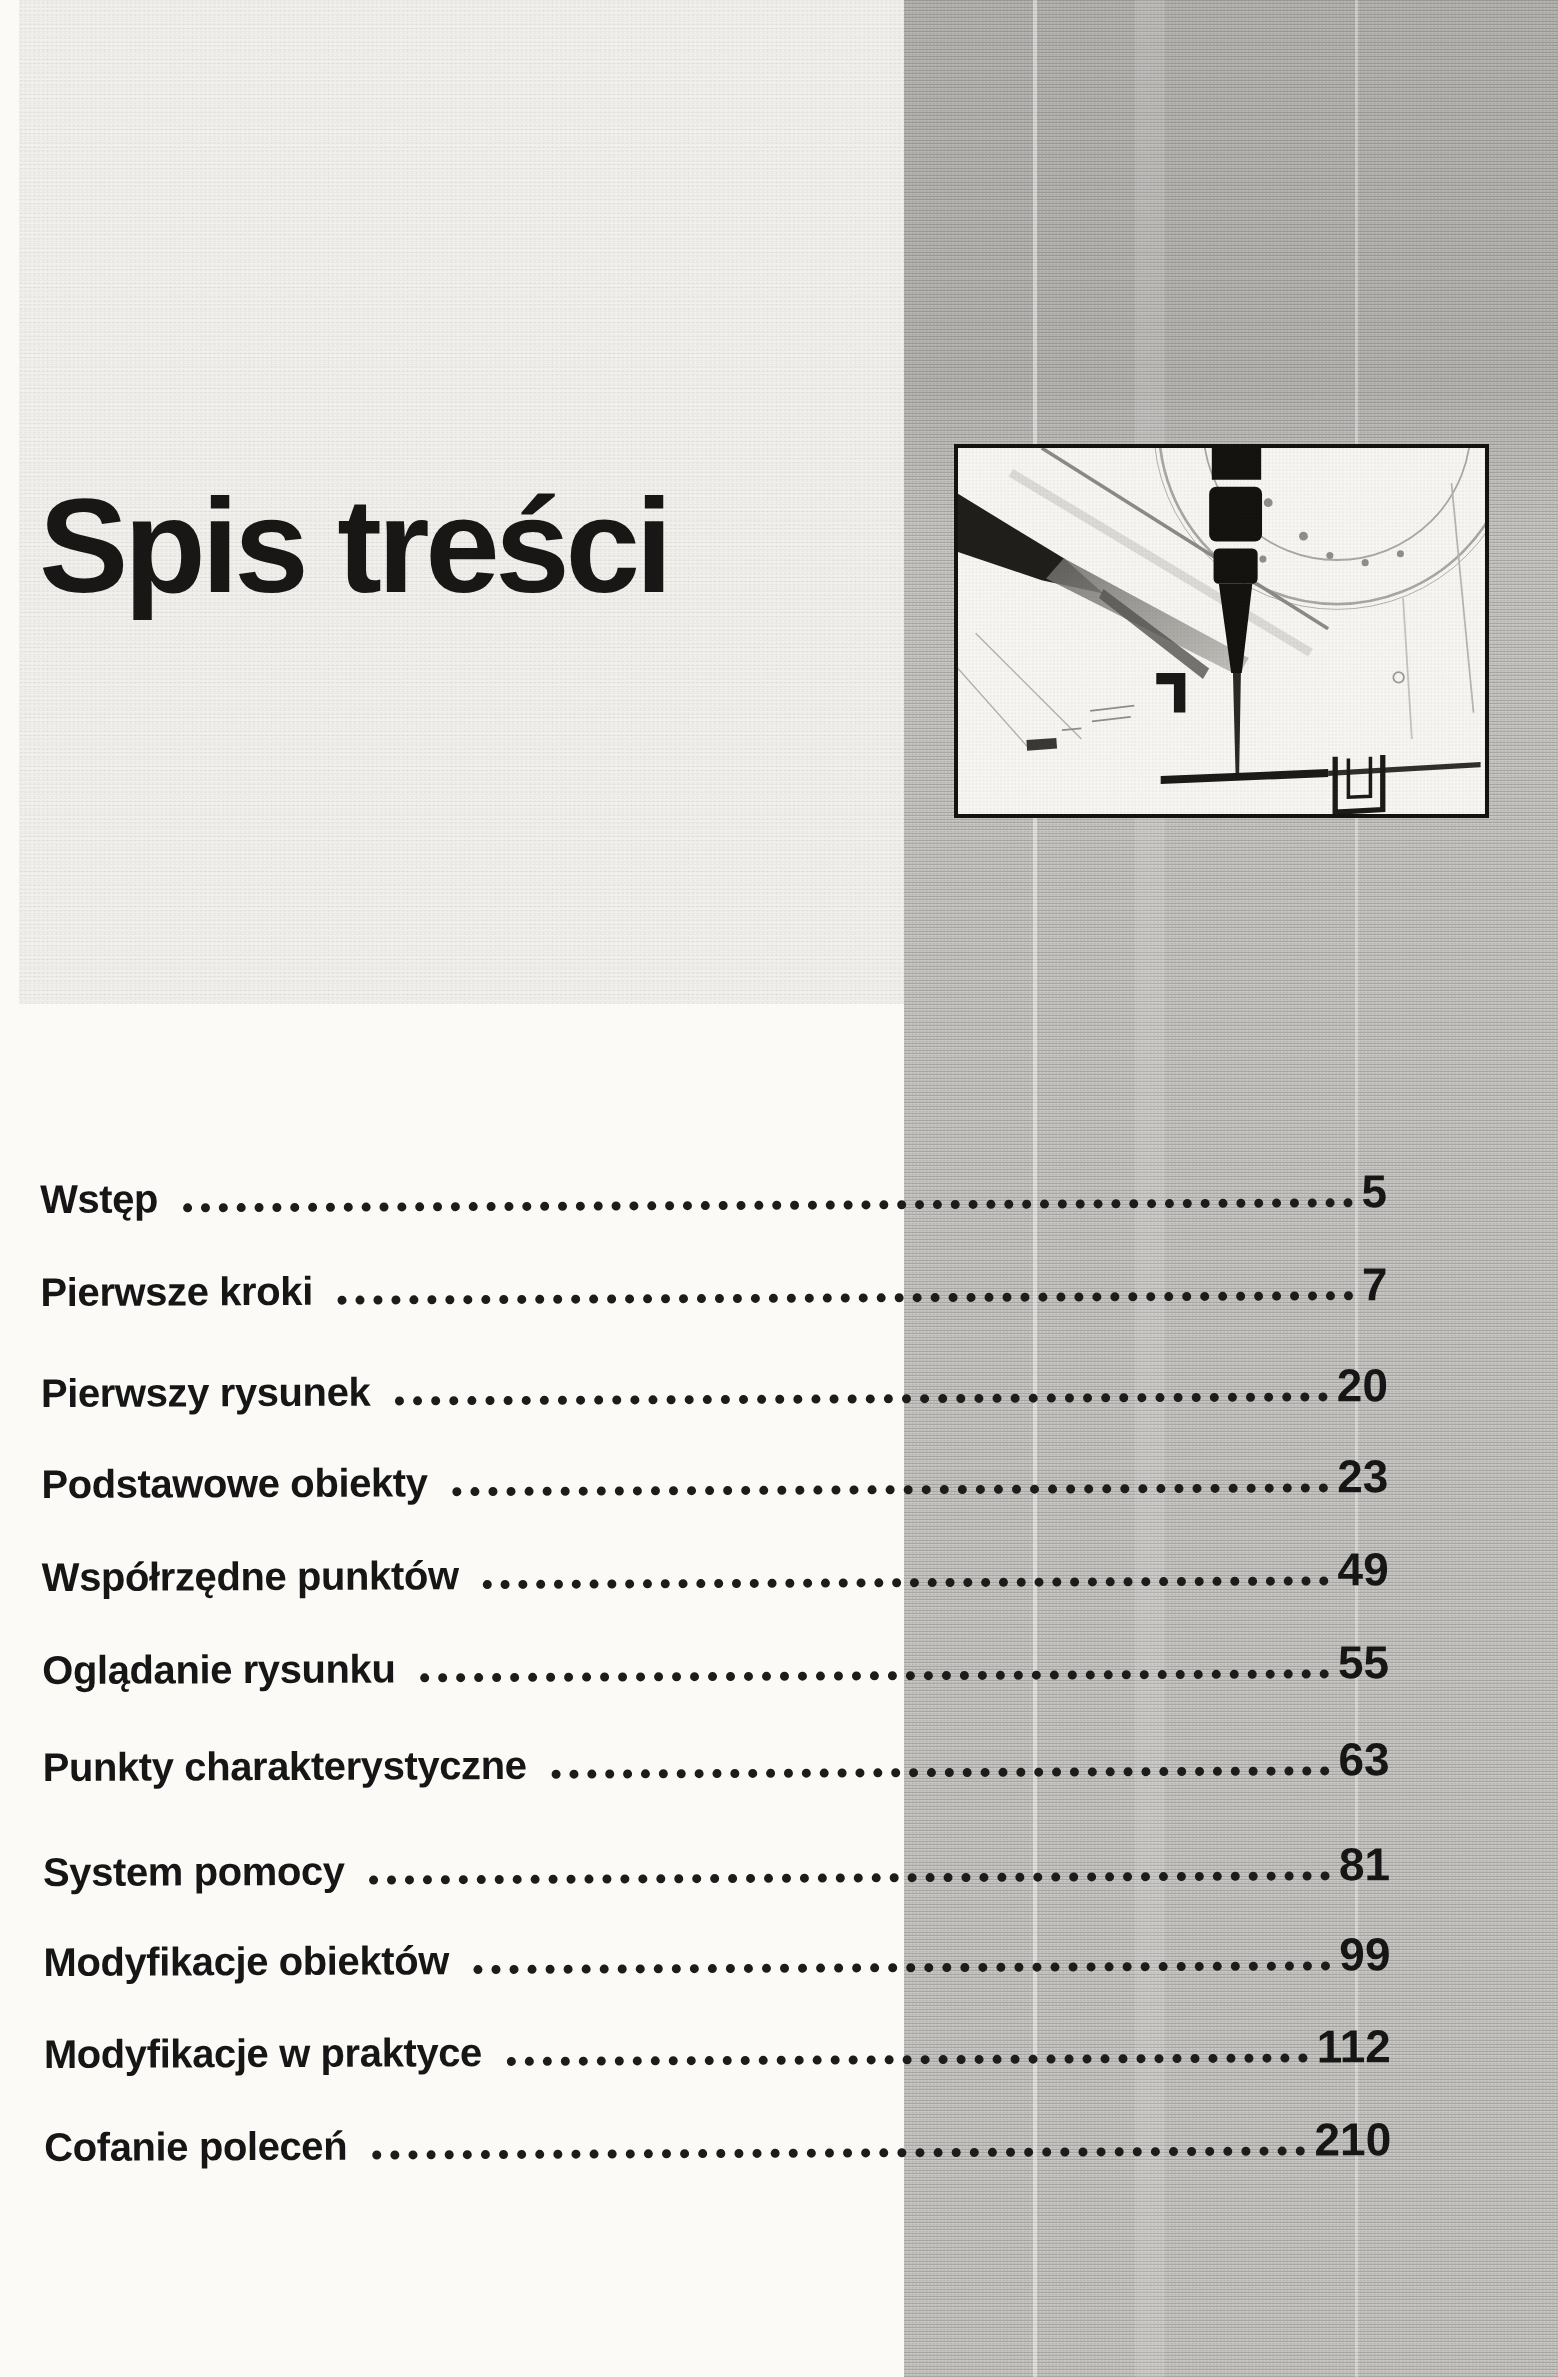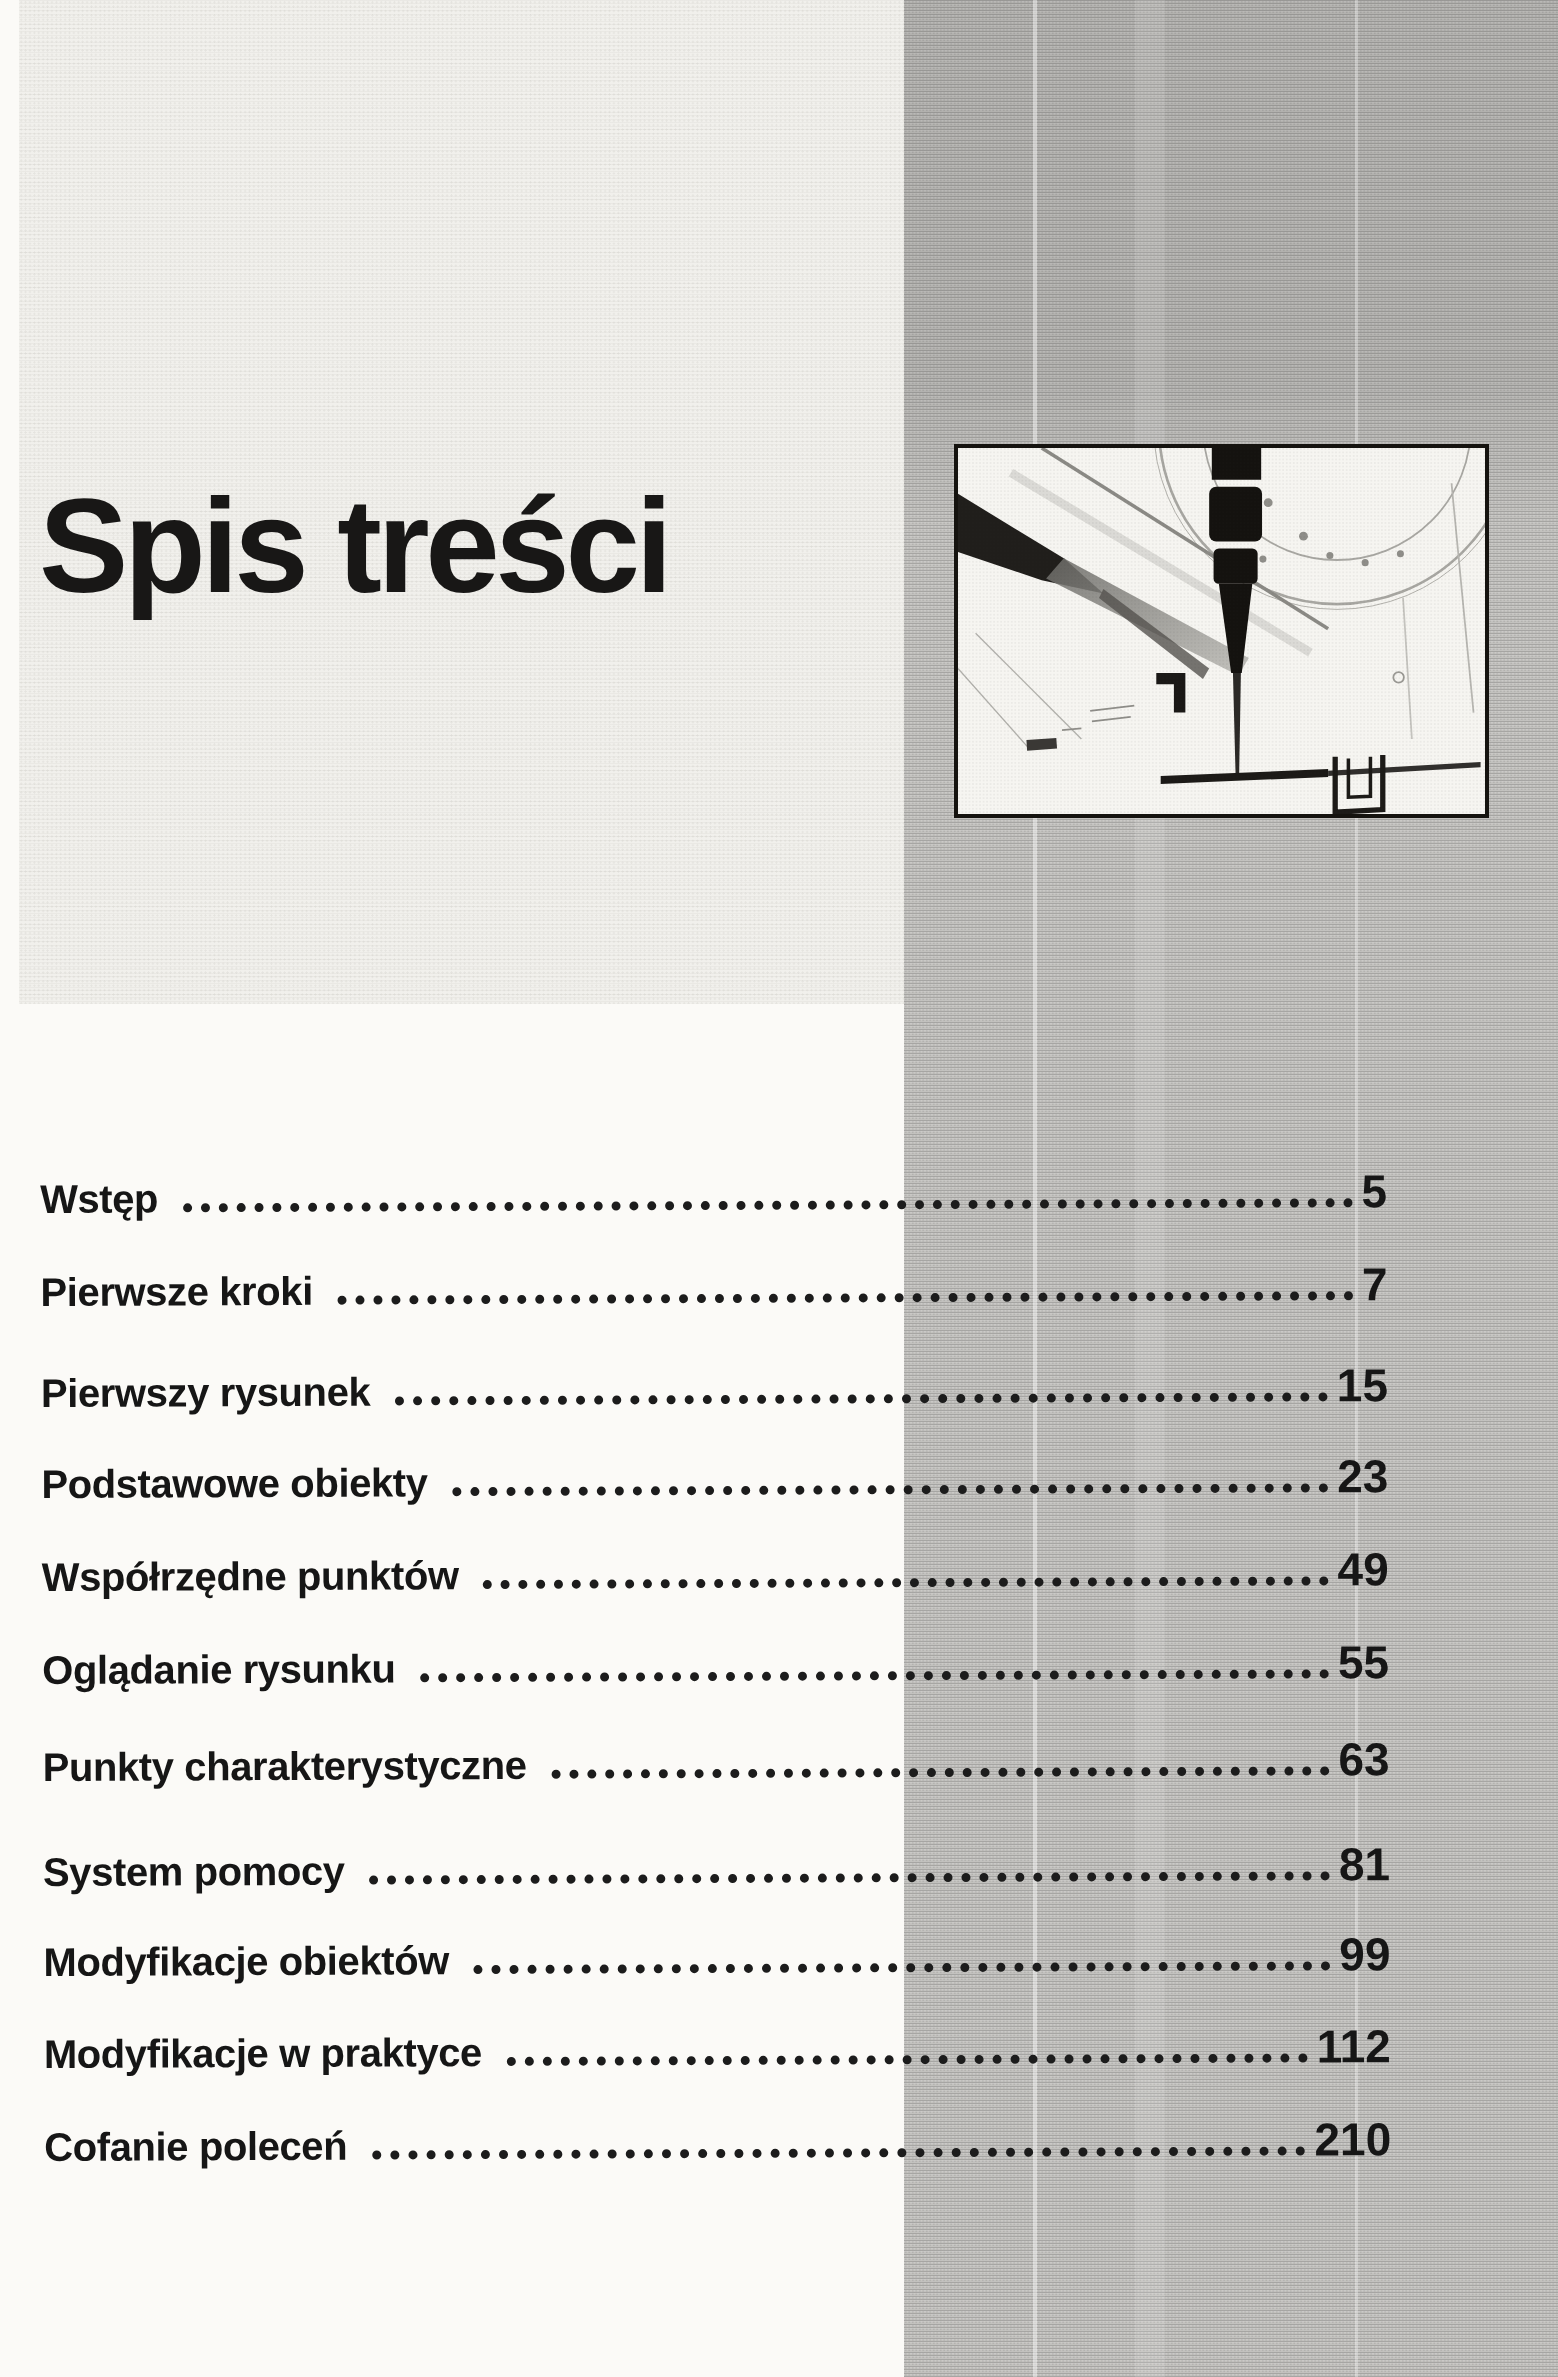--- a/index.html
+++ b/index.html
@@ -192,21 +192,21 @@
 
     <div class="toc-row r1">
       <span class="toc-label">Pierwsze kroki</span>
       <span class="toc-leader"></span>
       <span class="toc-page">7</span>
     </div>
 
     <div class="toc-row r2">
       <span class="toc-label">Pierwszy rysunek</span>
       <span class="toc-leader"></span>
-      <span class="toc-page">15</span>
+      <span class="toc-page">20</span>
     </div>
 
     <div class="toc-row r3">
       <span class="toc-label">Podstawowe obiekty</span>
       <span class="toc-leader"></span>
       <span class="toc-page">23</span>
     </div>
 
     <div class="toc-row r4">
       <span class="toc-label">Współrzędne punktów</span>

